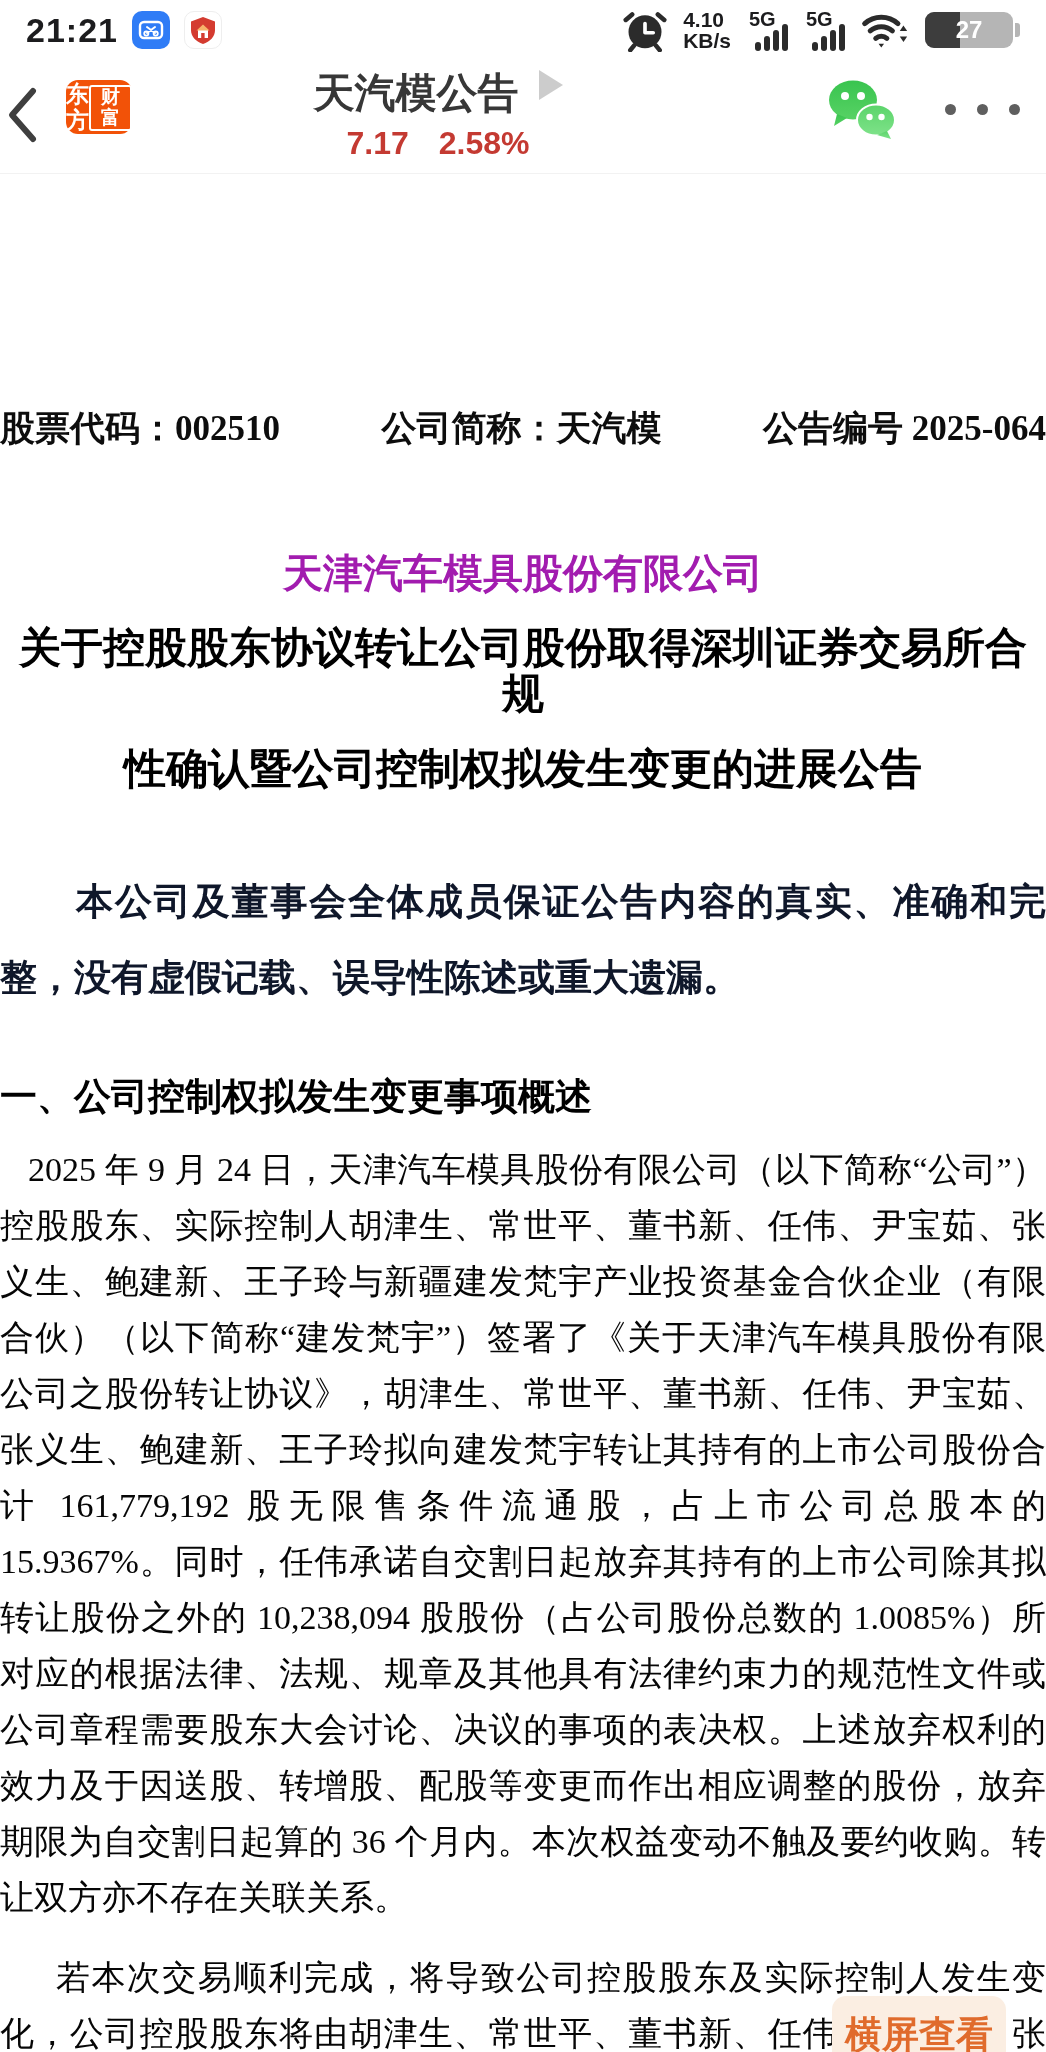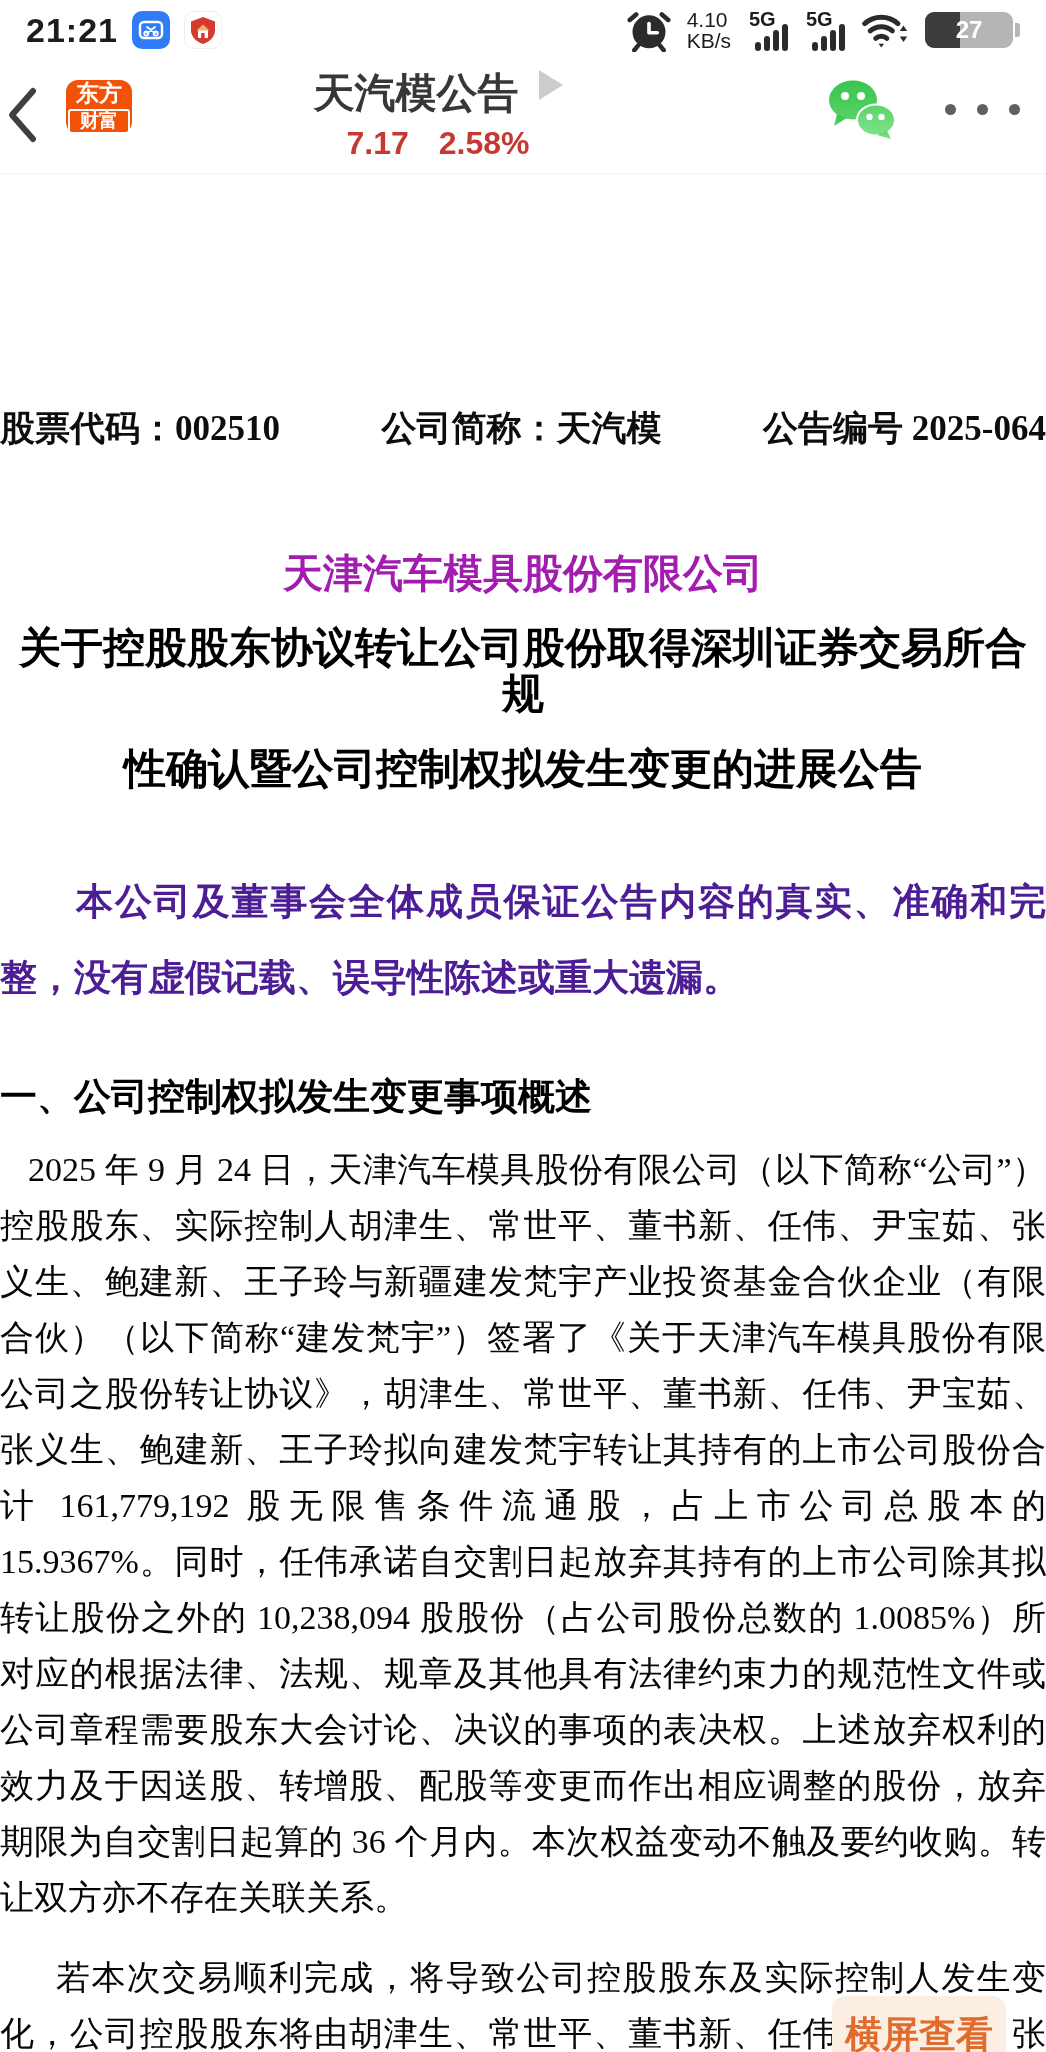--- a/index.html
+++ b/index.html
@@ -16,21 +16,21 @@
     justify-content:space-between; padding:4px 26px 0 26px;
     color:#1c1c1e;
   }
   .sb-left { display:flex; align-items:center; gap:14px; }
   .sb-time { font-size:34px; font-weight:700; letter-spacing:1px; }
   .sb-app-icon { width:38px; height:38px; border-radius:10px; display:flex; align-items:center; justify-content:center; }
   .sb-app-icon.blue { background:#2f7cf6; }
   .sb-app-icon.white { background:#ffffff; border:1px solid #eee; }
   .sb-right { display:flex; align-items:center; gap:16px; }
   .sb-speed { display:flex; flex-direction:column; align-items:flex-start; line-height:1.0; }
-  .sb-speed span { font-size:21px; font-weight:400; }
+  .sb-speed span { font-size:21px; font-weight:700; }
   .sb-net { display:flex; flex-direction:column; align-items:flex-start; }
   .sb-net .g { font-size:20px; font-weight:700; line-height:1; margin-left:2px; }
   .bars { display:flex; align-items:flex-end; gap:3px; height:28px; margin-top:-6px; margin-left:8px; }
   .bars i { display:block; width:6px; background:#2b2b2b; border-radius:3px; }
   .bars i:nth-child(1){height:9px;} .bars i:nth-child(2){height:15px;}
   .bars i:nth-child(3){height:21px;} .bars i:nth-child(4){height:27px;}
   .battery { position:relative; width:88px; height:36px; border-radius:9px; background:#b5b5b5; overflow:hidden; }
   .battery .fill { position:absolute; left:0; top:0; bottom:0; width:40%; background:#3d3d3d; }
   .battery .pct { position:absolute; inset:0; display:flex; align-items:center; justify-content:center;
     color:#ffffff; font-size:24px; font-weight:700; }
@@ -38,21 +38,21 @@
   .bat-wrap { display:flex; align-items:center; }
 
   
   .app-header {
     position:relative; height:118px; background:#ffffff;
     border-bottom:1px solid #f2f2f2;
   }
   .hdr-back { position:absolute; left:2px; top:26px; width:46px; height:66px; display:flex; align-items:center; cursor:pointer; }
   .hdr-logo {
     position:absolute; left:66px; top:24px; width:66px; height:54px; border-radius:12px;
-    background:#f25208; display:flex; flex-direction:column; align-items:center; justify-content:center;
+    background:#f25208; display:flex; align-items:center; justify-content:center;
     color:#ffffff; cursor:pointer;
   }
   .hdr-logo .l1 { font-size:23px; font-weight:700; line-height:1.15; }
   .hdr-logo .l2 { font-size:19px; font-weight:700; line-height:1.1; border:2px solid #ffffff; border-radius:3px; padding:0 10px; margin-top:2px; }
   .hdr-center { position:absolute; left:150px; right:320px; top:10px; text-align:center; }
   .hdr-title-row { display:flex; align-items:flex-start; justify-content:center; gap:20px; }
   .hdr-title { font-size:41px; font-weight:600; color:#373737; }
   .play-tri { width:0; height:0; border-left:24px solid #cccccc; border-top:15px solid transparent; border-bottom:15px solid transparent; margin-top:4px; cursor:pointer; }
   .hdr-price-row { margin-top:4px; display:flex; justify-content:center; gap:30px; color:#c43a32; font-size:32px; font-weight:600; }
   .hdr-right { position:absolute; right:26px; top:22px; display:flex; align-items:center; gap:46px; }
@@ -68,21 +68,21 @@
   .company-name {
     margin-top:100px; text-align:center; font-family:"Liberation Sans","DejaVu Sans",sans-serif;
     font-weight:700; font-size:40px; line-height:44px; color:#a21caf;
   }
   .doc-title-line { text-align:center; font-family:"Liberation Sans","DejaVu Sans",sans-serif;
     font-weight:700; font-size:42px; line-height:46px; color:#000; }
   .doc-title-line.t1 { margin-top:30px; }
   .doc-title-line.t2 { margin-top:29px; }
   .disclaimer {
     margin-top:72px; font-size:37px; line-height:76px; font-weight:600;
-    text-align:justify; text-indent:76px; color:#4c1d95;
+    text-align:justify; text-indent:76px; color:#0f172a;
   }
   .section-heading {
     margin-top:58px; font-family:"Liberation Sans","DejaVu Sans",sans-serif;
     font-weight:700; font-size:37px; line-height:46px; color:#000;
   }
   .doc-para {
     font-size:34px; line-height:56px; text-align:justify; color:#060606;
   }
   .doc-para.p1 { margin-top:22px; text-indent:28px; }
   .doc-para.p2 { margin-top:24px; text-indent:56px; }

